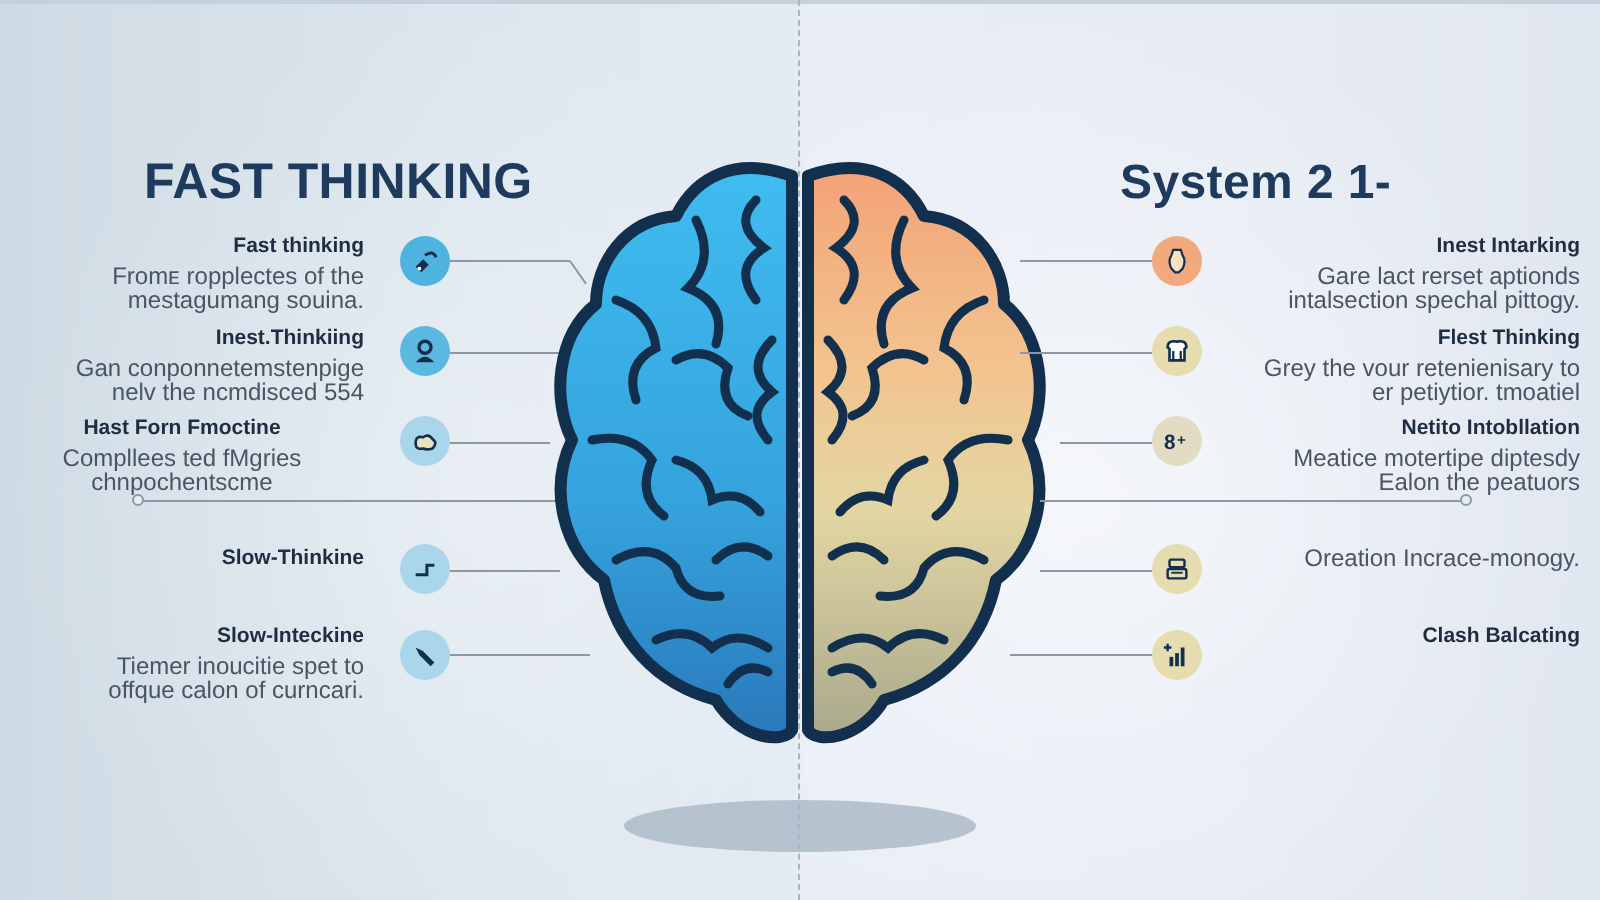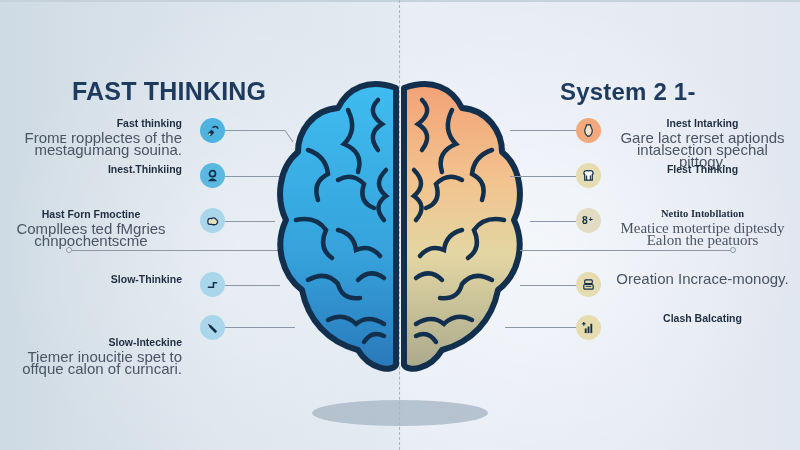--- a/index.html
+++ b/index.html
@@ -14,23 +14,23 @@
     background: radial-gradient(ellipse at 60% 55%, rgba(255,255,255,0.35), rgba(255,255,255,0) 70%); }
   .right-panel-shade { position:absolute; left:400px; top:0; width:400px; height:450px;
     background: radial-gradient(ellipse at 35% 55%, rgba(255,255,255,0.55), rgba(255,255,255,0) 70%); }
 
   .heading { position:absolute; font-weight:bold; color:#1e3a5c; font-size:25px; letter-spacing:0.2px; }
   .heading.left { left:72px; top:77px; }
   .heading.right { left:560px; top:78px; font-size:24px; }
 
   .item { position:absolute; width:190px; }
   .item .title { font-weight:bold; font-size:10.5px; color:#1e2d40; margin-bottom:3px; }
-  .item .desc { font-size:15px; color:#4a5564; line-height:12px; }
+  .item .desc { font-size:12px; color:#4a5564; line-height:12px; }
   .left-side .item { text-align:right; left:0px; width:182px; }
-  .right-side .item { left:615px; width:175px; text-align:center; }
+  .right-side .item { left:615px; width:175px; text-align:right; }
 
   .icon-circle { position:absolute; width:25px; height:25px; border-radius:50%;
     display:flex; align-items:center; justify-content:center; }
   .icon-circle svg { width:15px; height:15px; }
   .left-side .icon-circle { left:200px; }
   .right-side .icon-circle { left:576px; }
 
   .line { position:absolute; height:0; border-top:1px solid #8c98a6; }
   .dot { position:absolute; width:4px; height:4px; border:1px solid #8c98a6; border-radius:50%; background:#e6ecf2; }
 
@@ -59,20 +59,21 @@
         <path d="M3 11 l4-4 3 3-4 4z" fill="#12304d"></path>
         <path d="M8 5 q4-3 6 1" stroke="#12304d" stroke-width="1.6" fill="none"></path>
         <circle cx="5" cy="12" r="1" fill="#fff"></circle>
       </svg>
   </div>
   <div class="line" style="left:225px; top:130px; width:60px;"></div>
   <div class="line" style="left:285px; top:130px; width:14px; transform:rotate(55deg); transform-origin:left;"></div>
 
   <div class="item" style="top:163px;">
     <div class="title">Inest.Thinkiing</div>
+    <div class="desc"><span>Gan conponnetemstenpige</span><br><span>nelv the ncmdisced 554</span></div>
   </div>
   <div class="icon-circle" style="top:163px;background:#5bb8e0;">
     <svg viewBox="0 0 16 16">
         <circle cx="8" cy="6" r="3.2" fill="none" stroke="#12304d" stroke-width="1.8"></circle>
         <path d="M3 14 q5-6 10 0z" fill="#12304d"></path>
       </svg>
   </div>
   <div class="line" style="left:225px; top:176px; width:63px;"></div>
 
   <div class="item" style="top:208px;text-align:center;">
@@ -92,21 +93,21 @@
   <div class="item" style="top:273px;">
     <div class="title">Slow-Thinkine</div>
   </div>
   <div class="icon-circle" style="top:272px;background:#a9d6ea;">
     <svg viewBox="0 0 16 16">
         <path d="M3 11 h6 v-5 h4" stroke="#12304d" stroke-width="1.6" fill="none"></path>
       </svg>
   </div>
   <div class="line" style="left:225px; top:285px; width:55px;"></div>
 
-  <div class="item" style="top:312px;margin-top:24px;">
+  <div class="item" style="top:312px;">
     <div class="title">Slow-Inteckine</div>
     <div class="desc"><span>Tiemer inoucitie spet to</span><br><span>offque calon of curncari.</span></div>
   </div>
   <div class="icon-circle" style="top:315px;background:#a9d6ea;">
     <svg viewBox="0 0 16 16">
         <path d="M3 4 l4 2 6 6 -2 2 -6-6z" fill="#12304d"></path>
       </svg>
   </div>
   <div class="line" style="left:225px; top:327px; width:70px;"></div>
 </div>
@@ -175,30 +176,31 @@
 
   <div class="icon-circle" style="top:163px;background:#e5dcb0;">
     <svg viewBox="0 0 16 16">
         <path d="M3 6 q0-4 5-3 q5-1 5 3 l-1 1 v6 h-8 v-6z" fill="#fff" stroke="#12304d" stroke-width="1.4"></path>
         <path d="M6 8 v5 M10 8 v5" stroke="#12304d" stroke-width="1.2"></path>
       </svg>
   </div>
   <div class="line" style="left:510px; top:176px; width:66px;"></div>
   <div class="item" style="top:163px;">
     <div class="title">Flest Thinking</div>
+    <div class="desc"><span>Grey the vour retenienisary to</span><br><span>er petiytior. tmoatiel</span></div>
   </div>
 
   <div class="icon-circle" style="top:208px;background:#e1dcc2;">
     <svg viewBox="0 0 16 16">
         <text x="1" y="12" font-size="11" font-weight="bold" fill="#12304d" font-family="Liberation Sans, sans-serif">8</text>
         <text x="8" y="10" font-size="8" font-weight="bold" fill="#12304d" font-family="Liberation Sans, sans-serif">+</text>
       </svg>
   </div>
   <div class="line" style="left:530px; top:221px; width:46px;"></div>
-  <div class="item" style="top:208px;font-family:Liberation Serif, serif;">
+  <div class="item" style="top:208px;">
     <div class="title">Netito Intobllation</div>
     <div class="desc"><span>Meatice motertipe diptesdy</span><br><span>Ealon the peatuors</span></div>
   </div>
 
   <div class="line" style="left:520px; top:250px; width:210px;"></div>
   <div class="dot" style="left:730px; top:247px;"></div>
 
   <div class="icon-circle" style="top:272px;background:#e5dcb0;">
     <svg viewBox="0 0 16 16">
         <rect x="4" y="3" width="8" height="4" rx="1" fill="none" stroke="#12304d" stroke-width="1.3"></rect>

